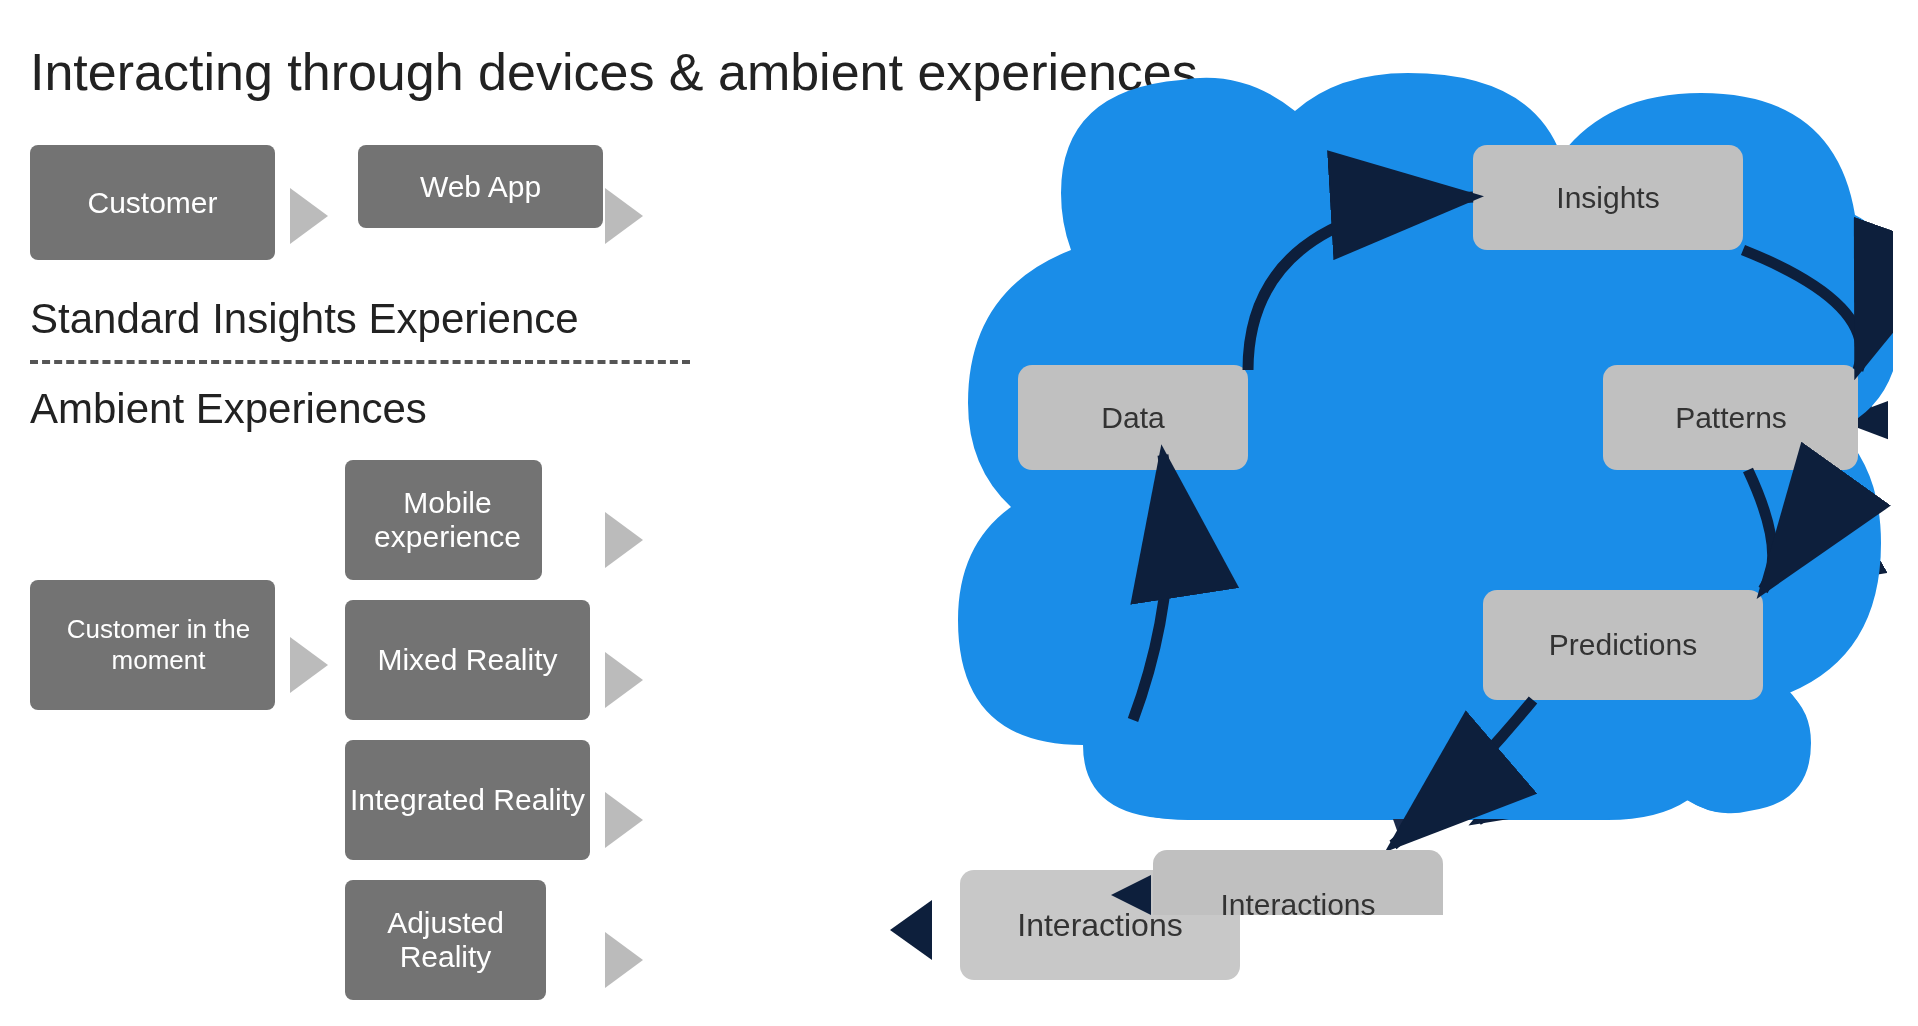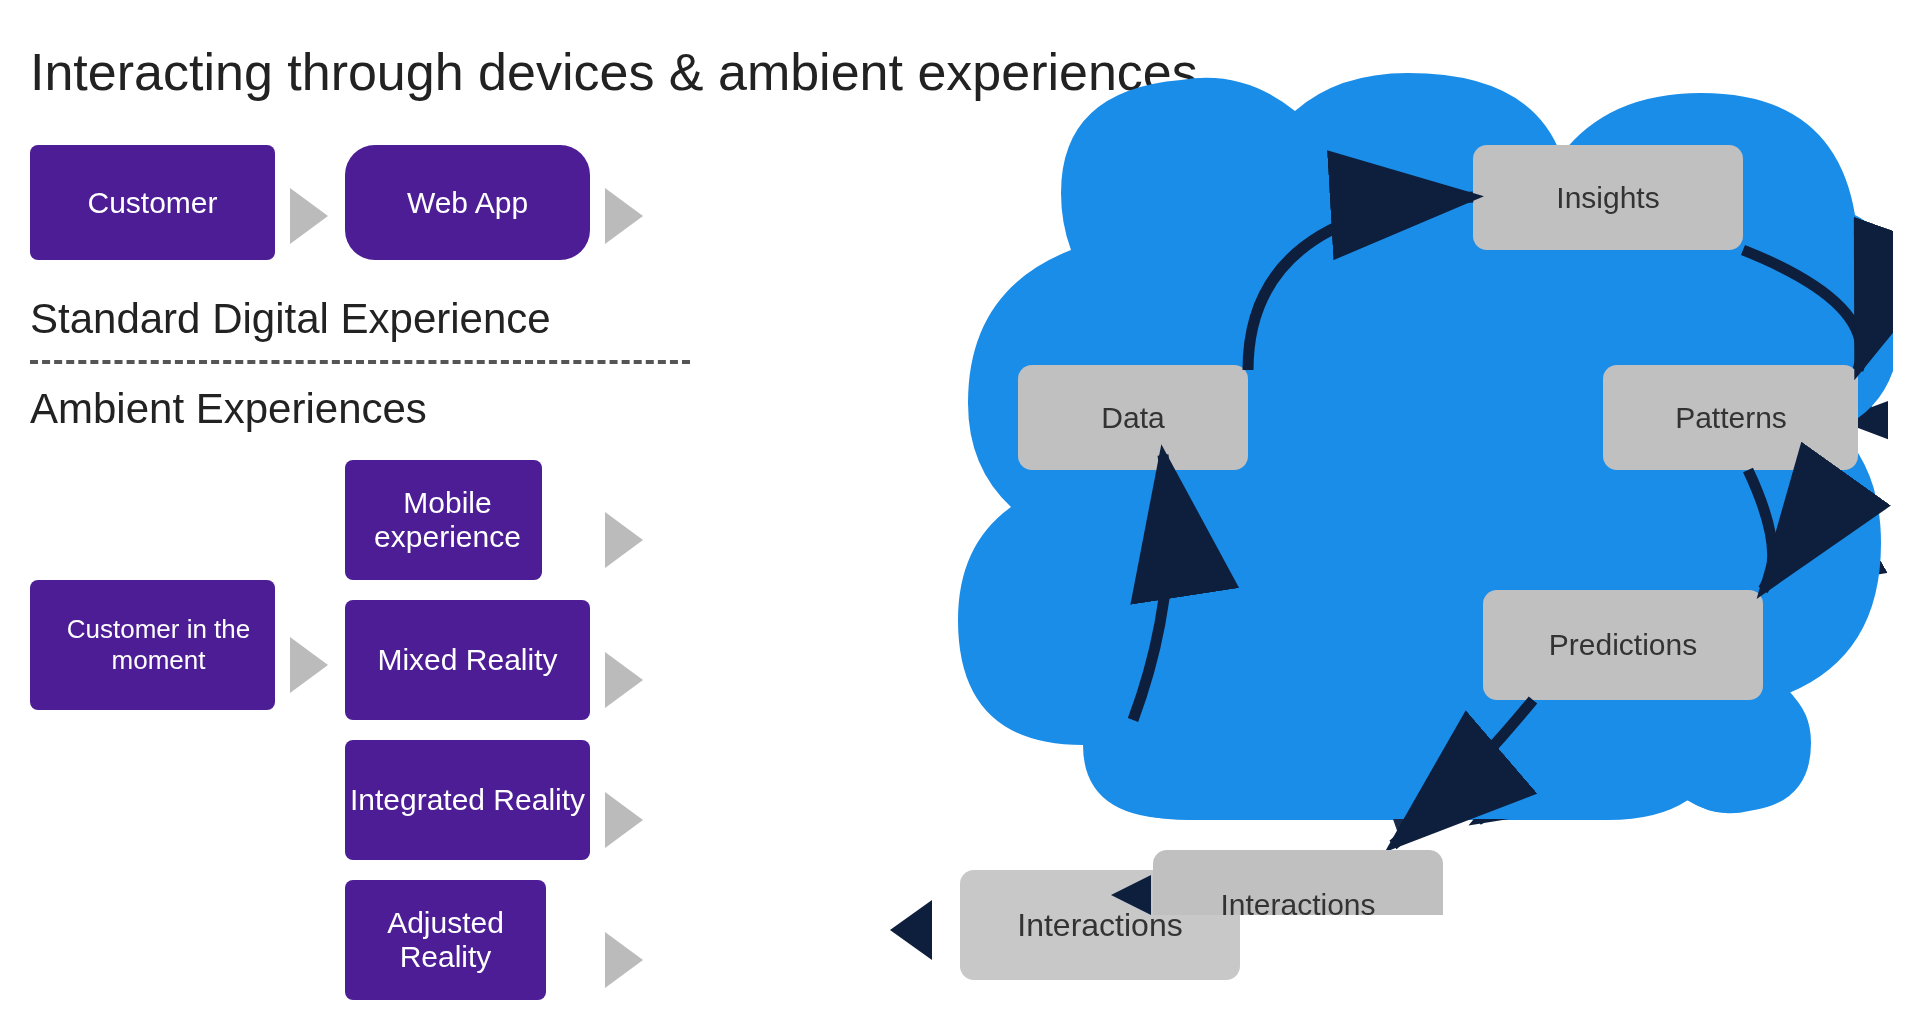--- a/index.html
+++ b/index.html
@@ -16,21 +16,21 @@
       position: absolute;
       top: 42px;
       left: 30px;
       font-size: 52px;
       font-weight: 300;
       color: #222;
     }
 
     
     .blue-box {
-      background: #4c1d95;
+      background: #737373;
       color: #fff;
       border-radius: 8px;
       display: flex;
       align-items: center;
       justify-content: center;
       text-align: center;
       font-size: 30px;
       font-weight: 400;
       position: absolute;
     }
@@ -101,25 +101,25 @@
   </style>
 </head>
 <body>
 
 <div class="main-title">Interacting through devices &amp; ambient experiences</div>
 
 <div class="blue-box" style="left:30px; top:145px; width:245px; height:115px;">Customer</div>
 
 <div class="arrow-right" style="left:290px; top:188px;"></div>
 
-<div class="blue-box" style="left:345px; top:145px; width:245px; height:115px;border-radius:30px;">Web App</div>
+<div class="blue-box" style="left:358px; top:145px; width:245px; height:83px;">Web App</div>
 
 <div class="arrow-right" style="left:605px; top:188px;"></div>
 
-<div class="section-label" style="left:30px; top:295px;">Standard Digital Experience</div>
+<div class="section-label" style="left:30px; top:295px;">Standard Insights Experience</div>
 
 <div class="dashed-line" style="left:30px; top:360px; width:660px;"></div>
 
 <div class="section-label" style="left:30px; top:385px;">Ambient Experiences</div>
 
 <div class="blue-box" style="left:30px; top:580px; width:245px; height:130px; font-size:26px;padding-left:12px;">Customer in the moment</div>
 
 <div class="arrow-right" style="left:290px; top:637px;"></div>
 
 <div class="blue-box" style="left:345px; top:460px; width:197px; height:120px;padding-left:8px;">Mobile experience</div>

